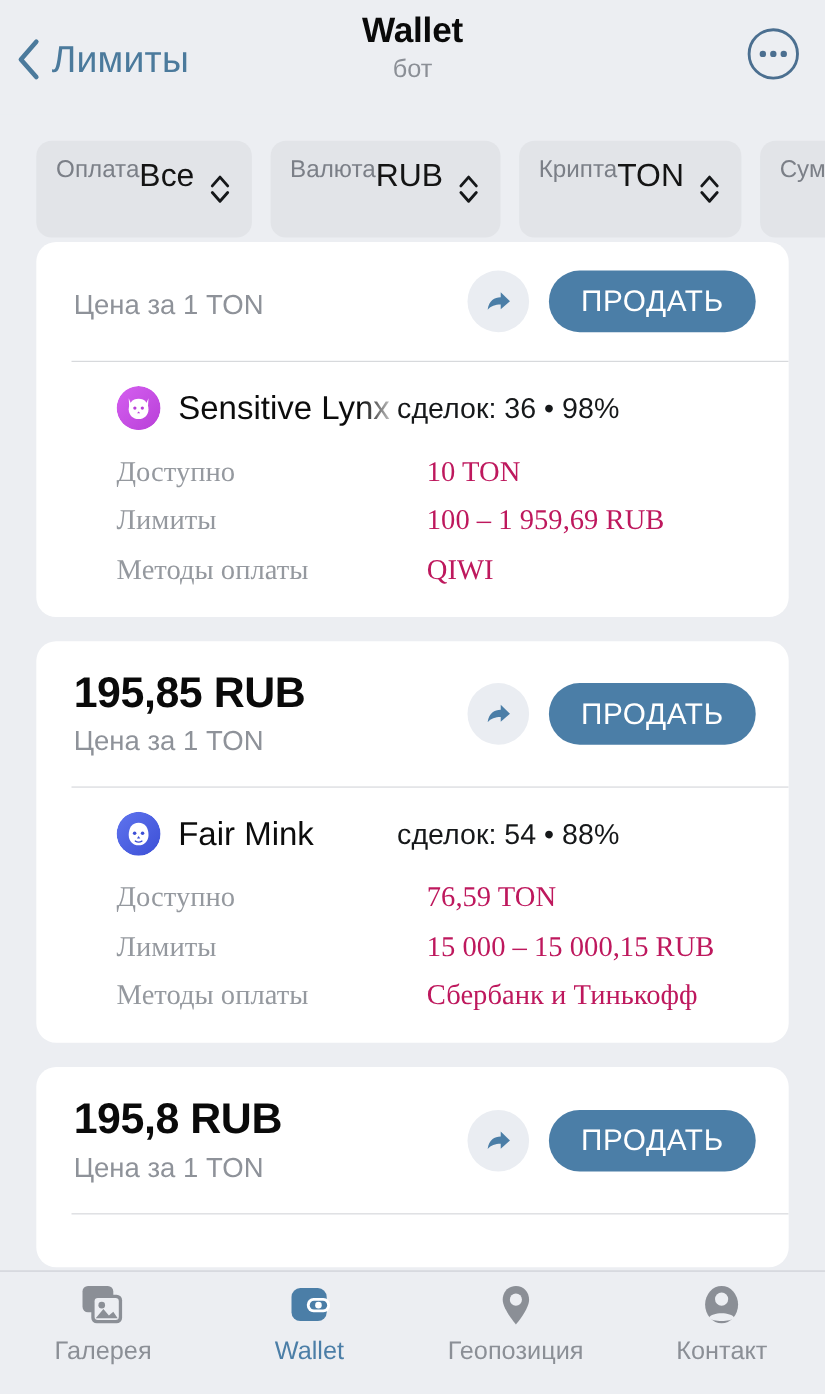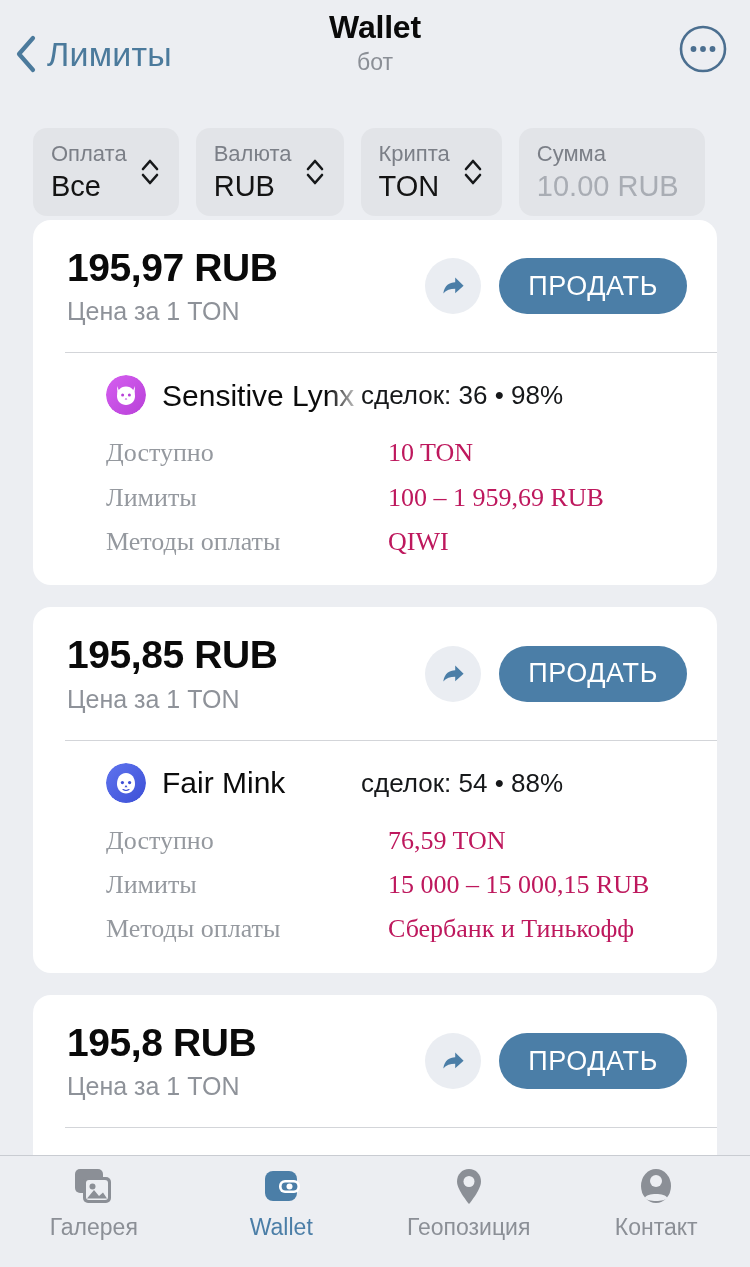--- a/index.html
+++ b/index.html
@@ -79,21 +79,21 @@
     background: #e2e4e8;
     border-radius: 14px;
     height: 88px;
     padding: 13px 18px 0 18px;
     display: flex;
     align-items: flex-start;
     gap: 12px;
     flex: none;
     cursor: pointer;
   }
-  .chip-texts { display: flex; flex-direction: column; }
+  .chip-texts { display: flex; flex-direction: row; }
   .chip-label {
     font-size: 22px;
     color: #7b7f87;
     line-height: 1.18;
     white-space: nowrap;
   }
   .chip-value {
     font-size: 29px;
     color: #141414;
     line-height: 1.2;
@@ -313,21 +313,20 @@
         <span class="chip-value placeholder">10.00 RUB</span>
       </div>
     </div>
   </div>
 
   <div class="list">
 
     <div class="card">
       <div class="card-head">
         <div class="price-block">
-          <div class="price">195,97 RUB</div>
           <div class="price-sub">Цена за 1 TON</div>
         </div>
         <div class="share-btn">
           <svg viewBox="0 0 34 34" width="30" height="30">
             <path d="M6 25.5 C7.5 16 13 13 19.5 12.8 L19.5 7.5 L29 16.8 L19.5 25.2 L19.5 20.1 C13.8 20.1 9.4 21.6 6 25.5 Z" fill="#4b7ea7"></path>
           </svg>
         </div>
         <button class="sell-btn">ПРОДАТЬ</button>
       </div>
 

